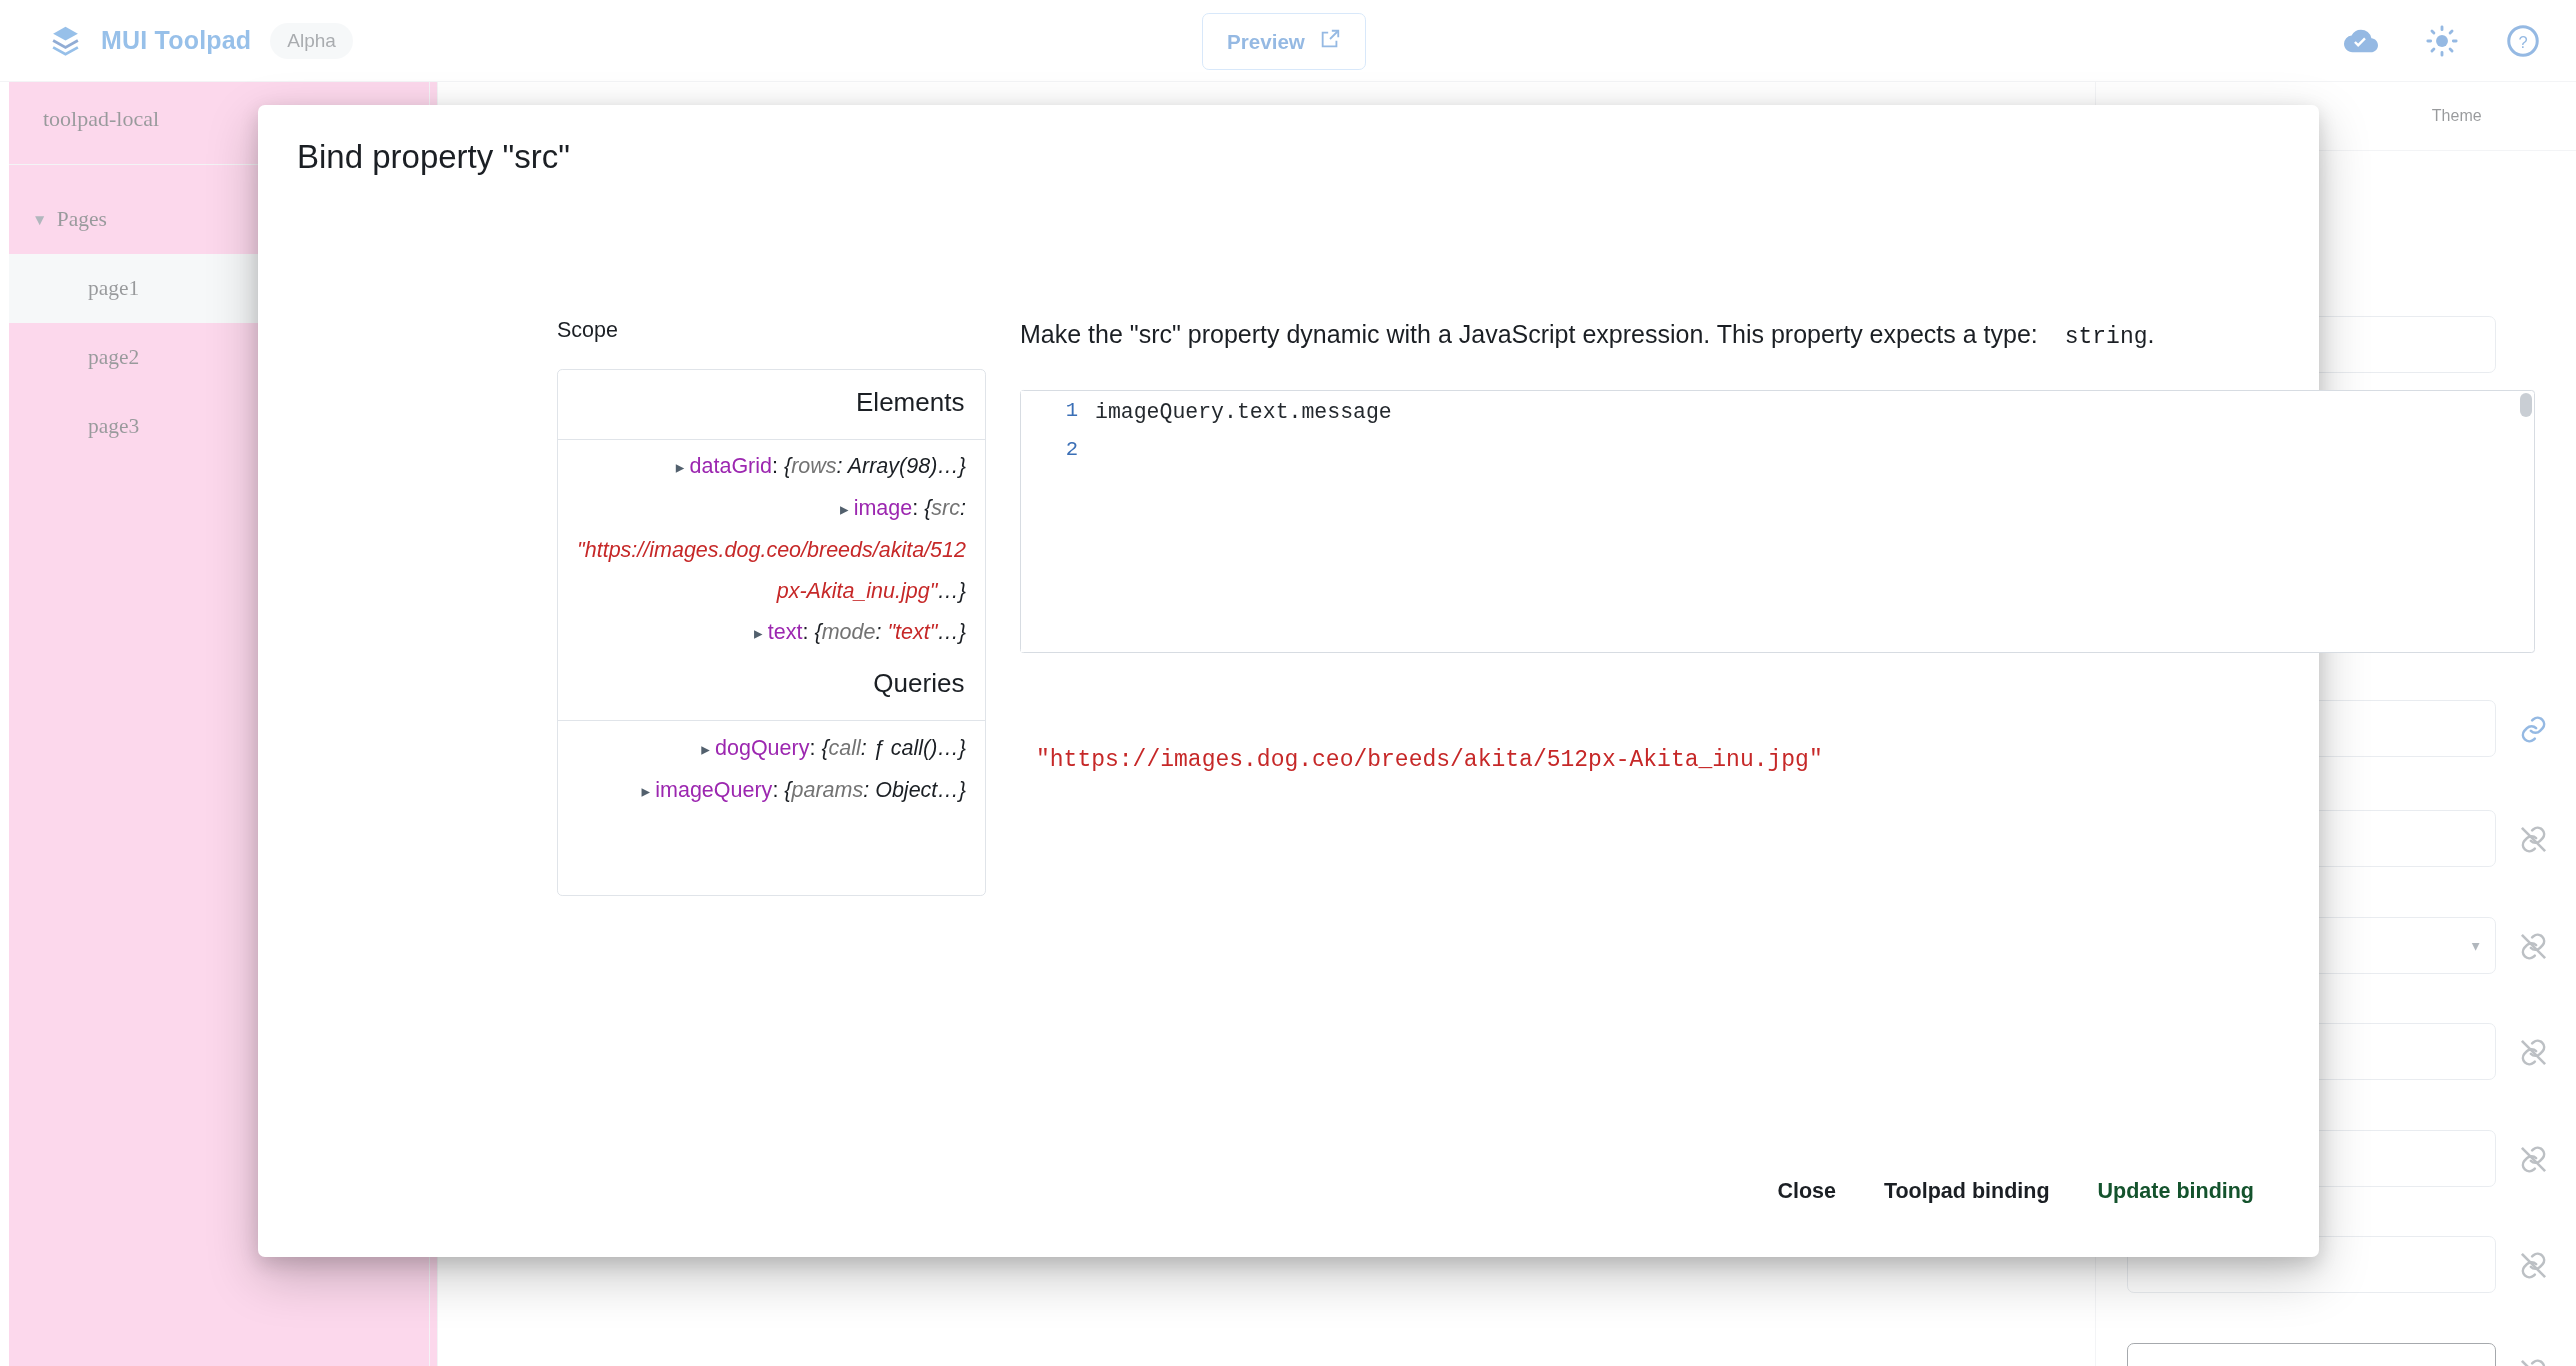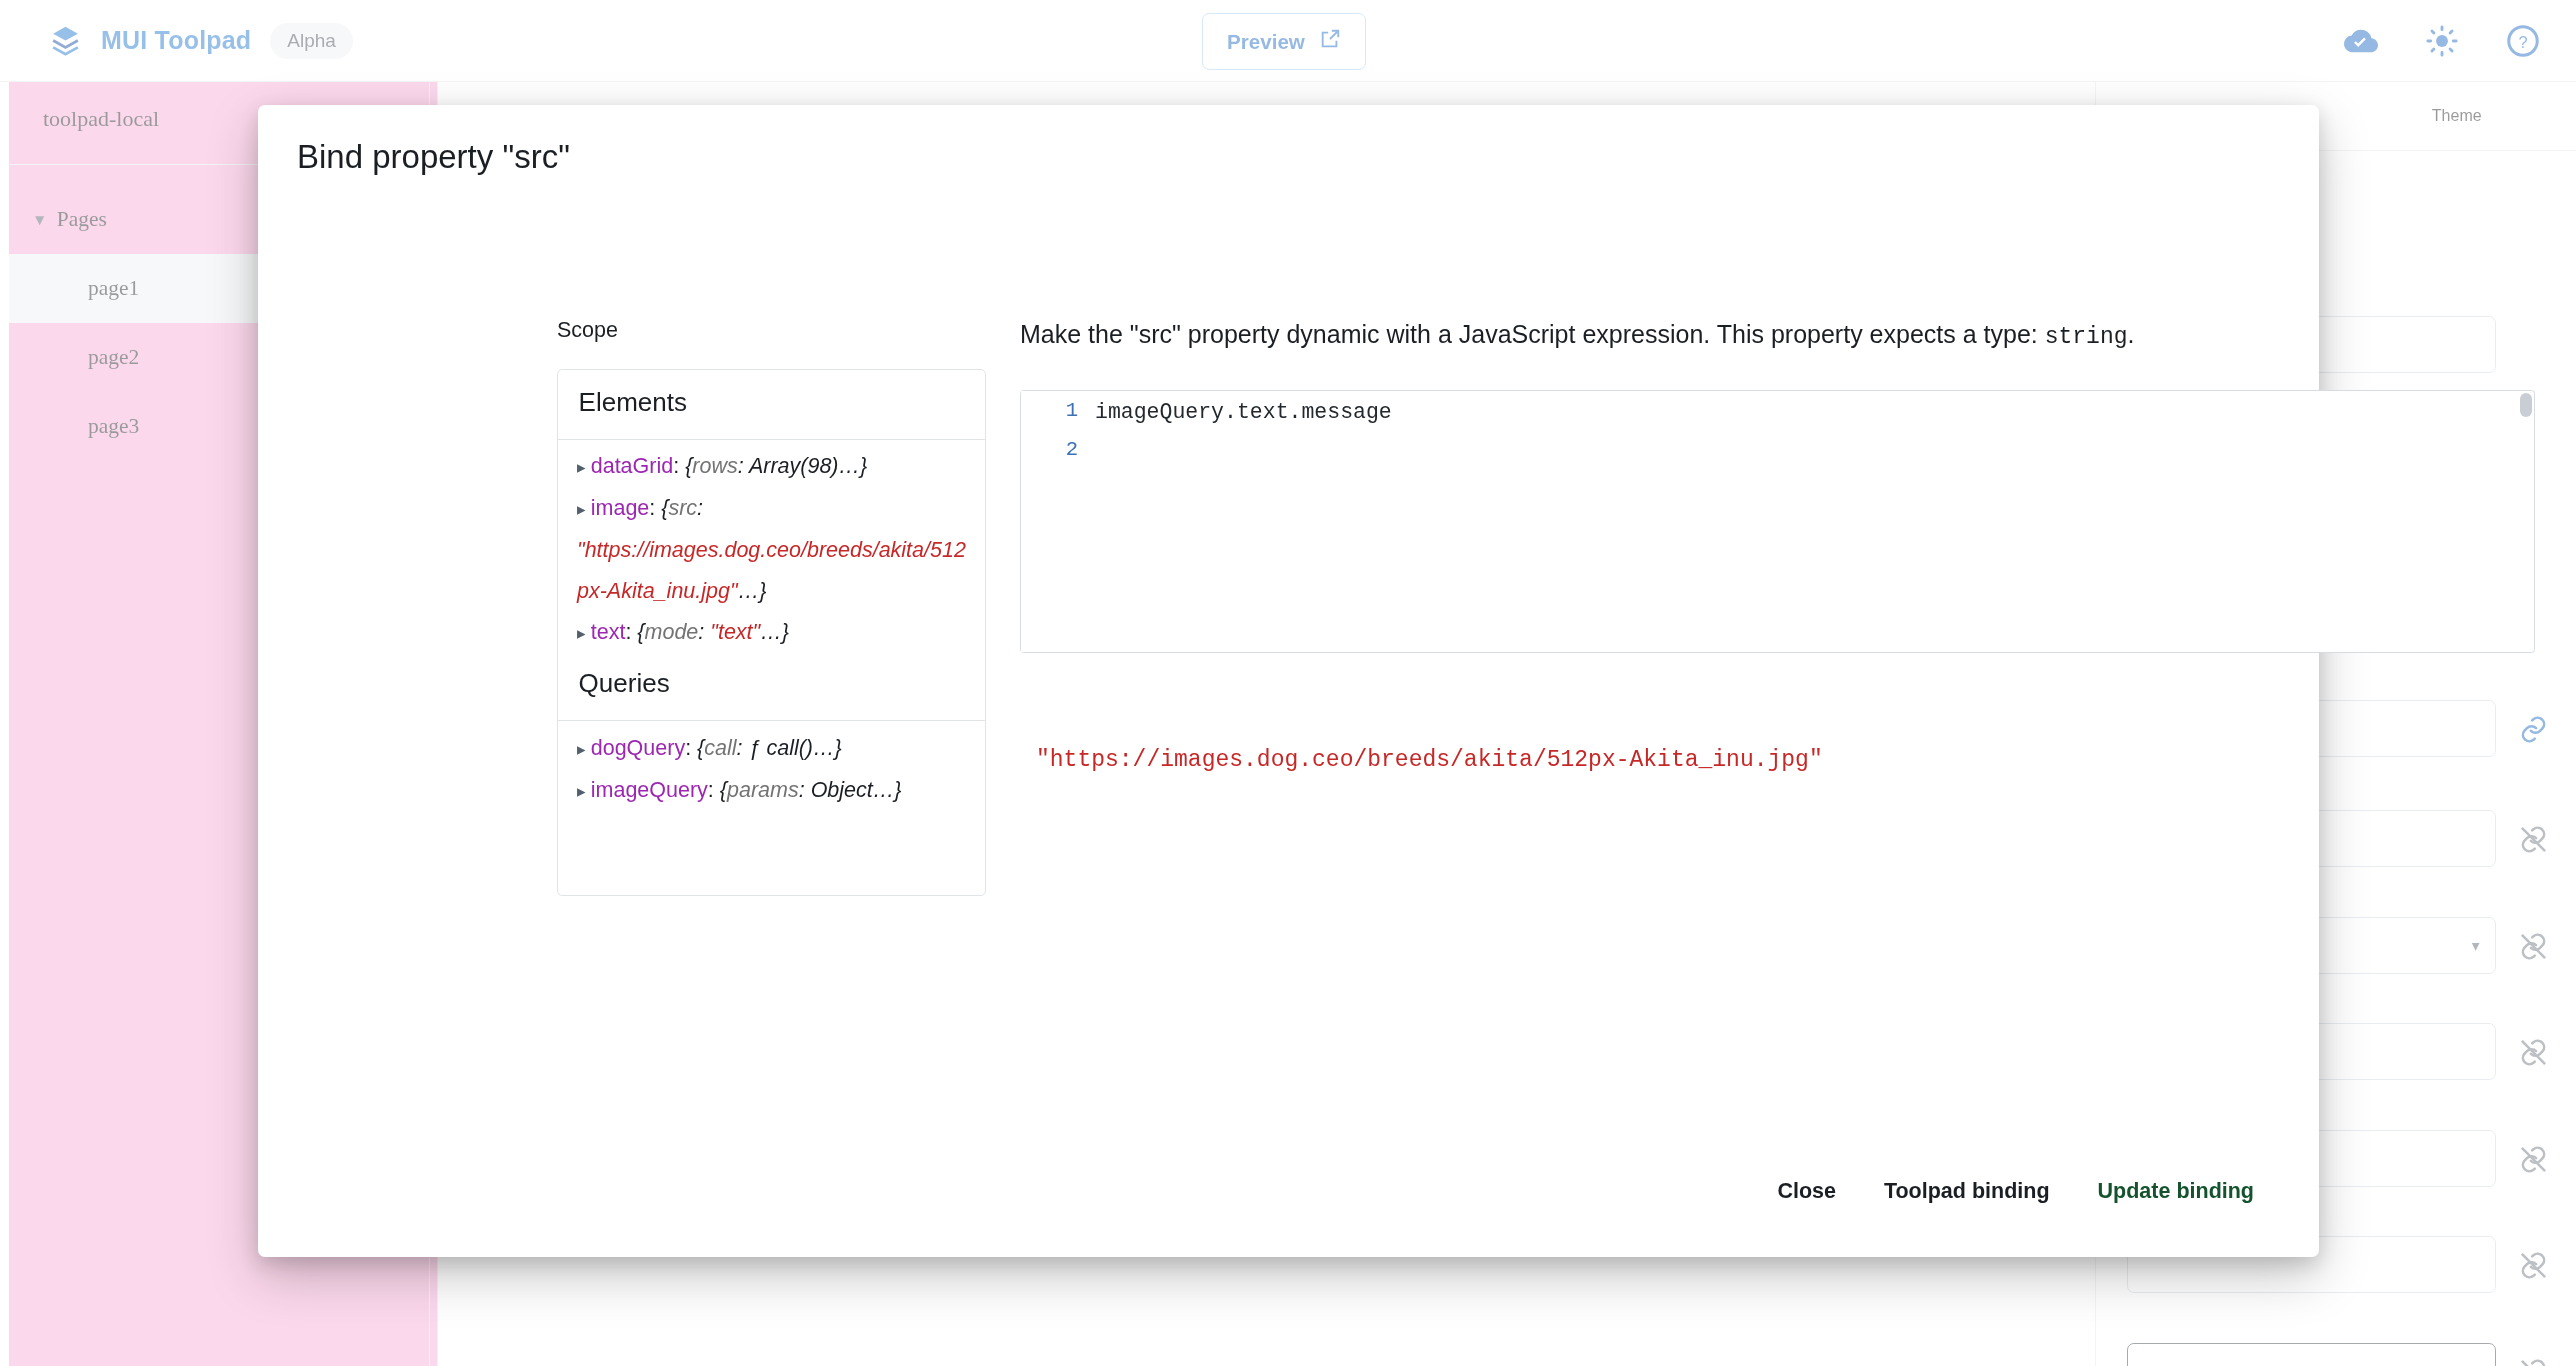--- a/index.html
+++ b/index.html
@@ -211,20 +211,21 @@
     color: #1b1f24;
   }
   .scope-box {
     position: absolute;
     left: 299px; top: 264px;
     width: 429px; height: 527px;
     border: 0.9px solid #e0e4e9;
     border-radius: 5.2px;
     background: #ffffff;
     overflow: hidden;
+    text-align: right;
   }
   .scope-section-title {
     font-size: 26px;
     color: #1b1f24;
     padding: 17px 20.6px 8.6px 20.6px;
   }
   .scope-div {
     height: 0.9px; background: #e0e4e9; margin: 12px 0 0 0;
   }
   .scope-list { padding: 6.9px 19px 8.6px 19px; }
@@ -241,21 +242,21 @@
   .k-str { color: #c62828; font-style: italic; }
   .k-ital { color: #1b1f24; font-style: italic; }
   .k-fn { color: #1b1f24; font-style: italic; }
 
   .desc {
     position: absolute;
     left: 762px; top: 215px;
     font-size: 25px;
     color: #1b1f24;
   }
-  .mono { font-family: "Liberation Mono", monospace; font-size: 23px; }
+  .mono { font-family: "Liberation Mono", monospace; font-size: 23px; margin-left: 20px; }
 
   .editor {
     position: absolute;
     left: 762px; top: 285px;
     width: 1515px; height: 263px;
     border: 0.9px solid #d7dce2;
     border-radius: 3.4px;
     background: #ffffff;
   }
   .gutter {

